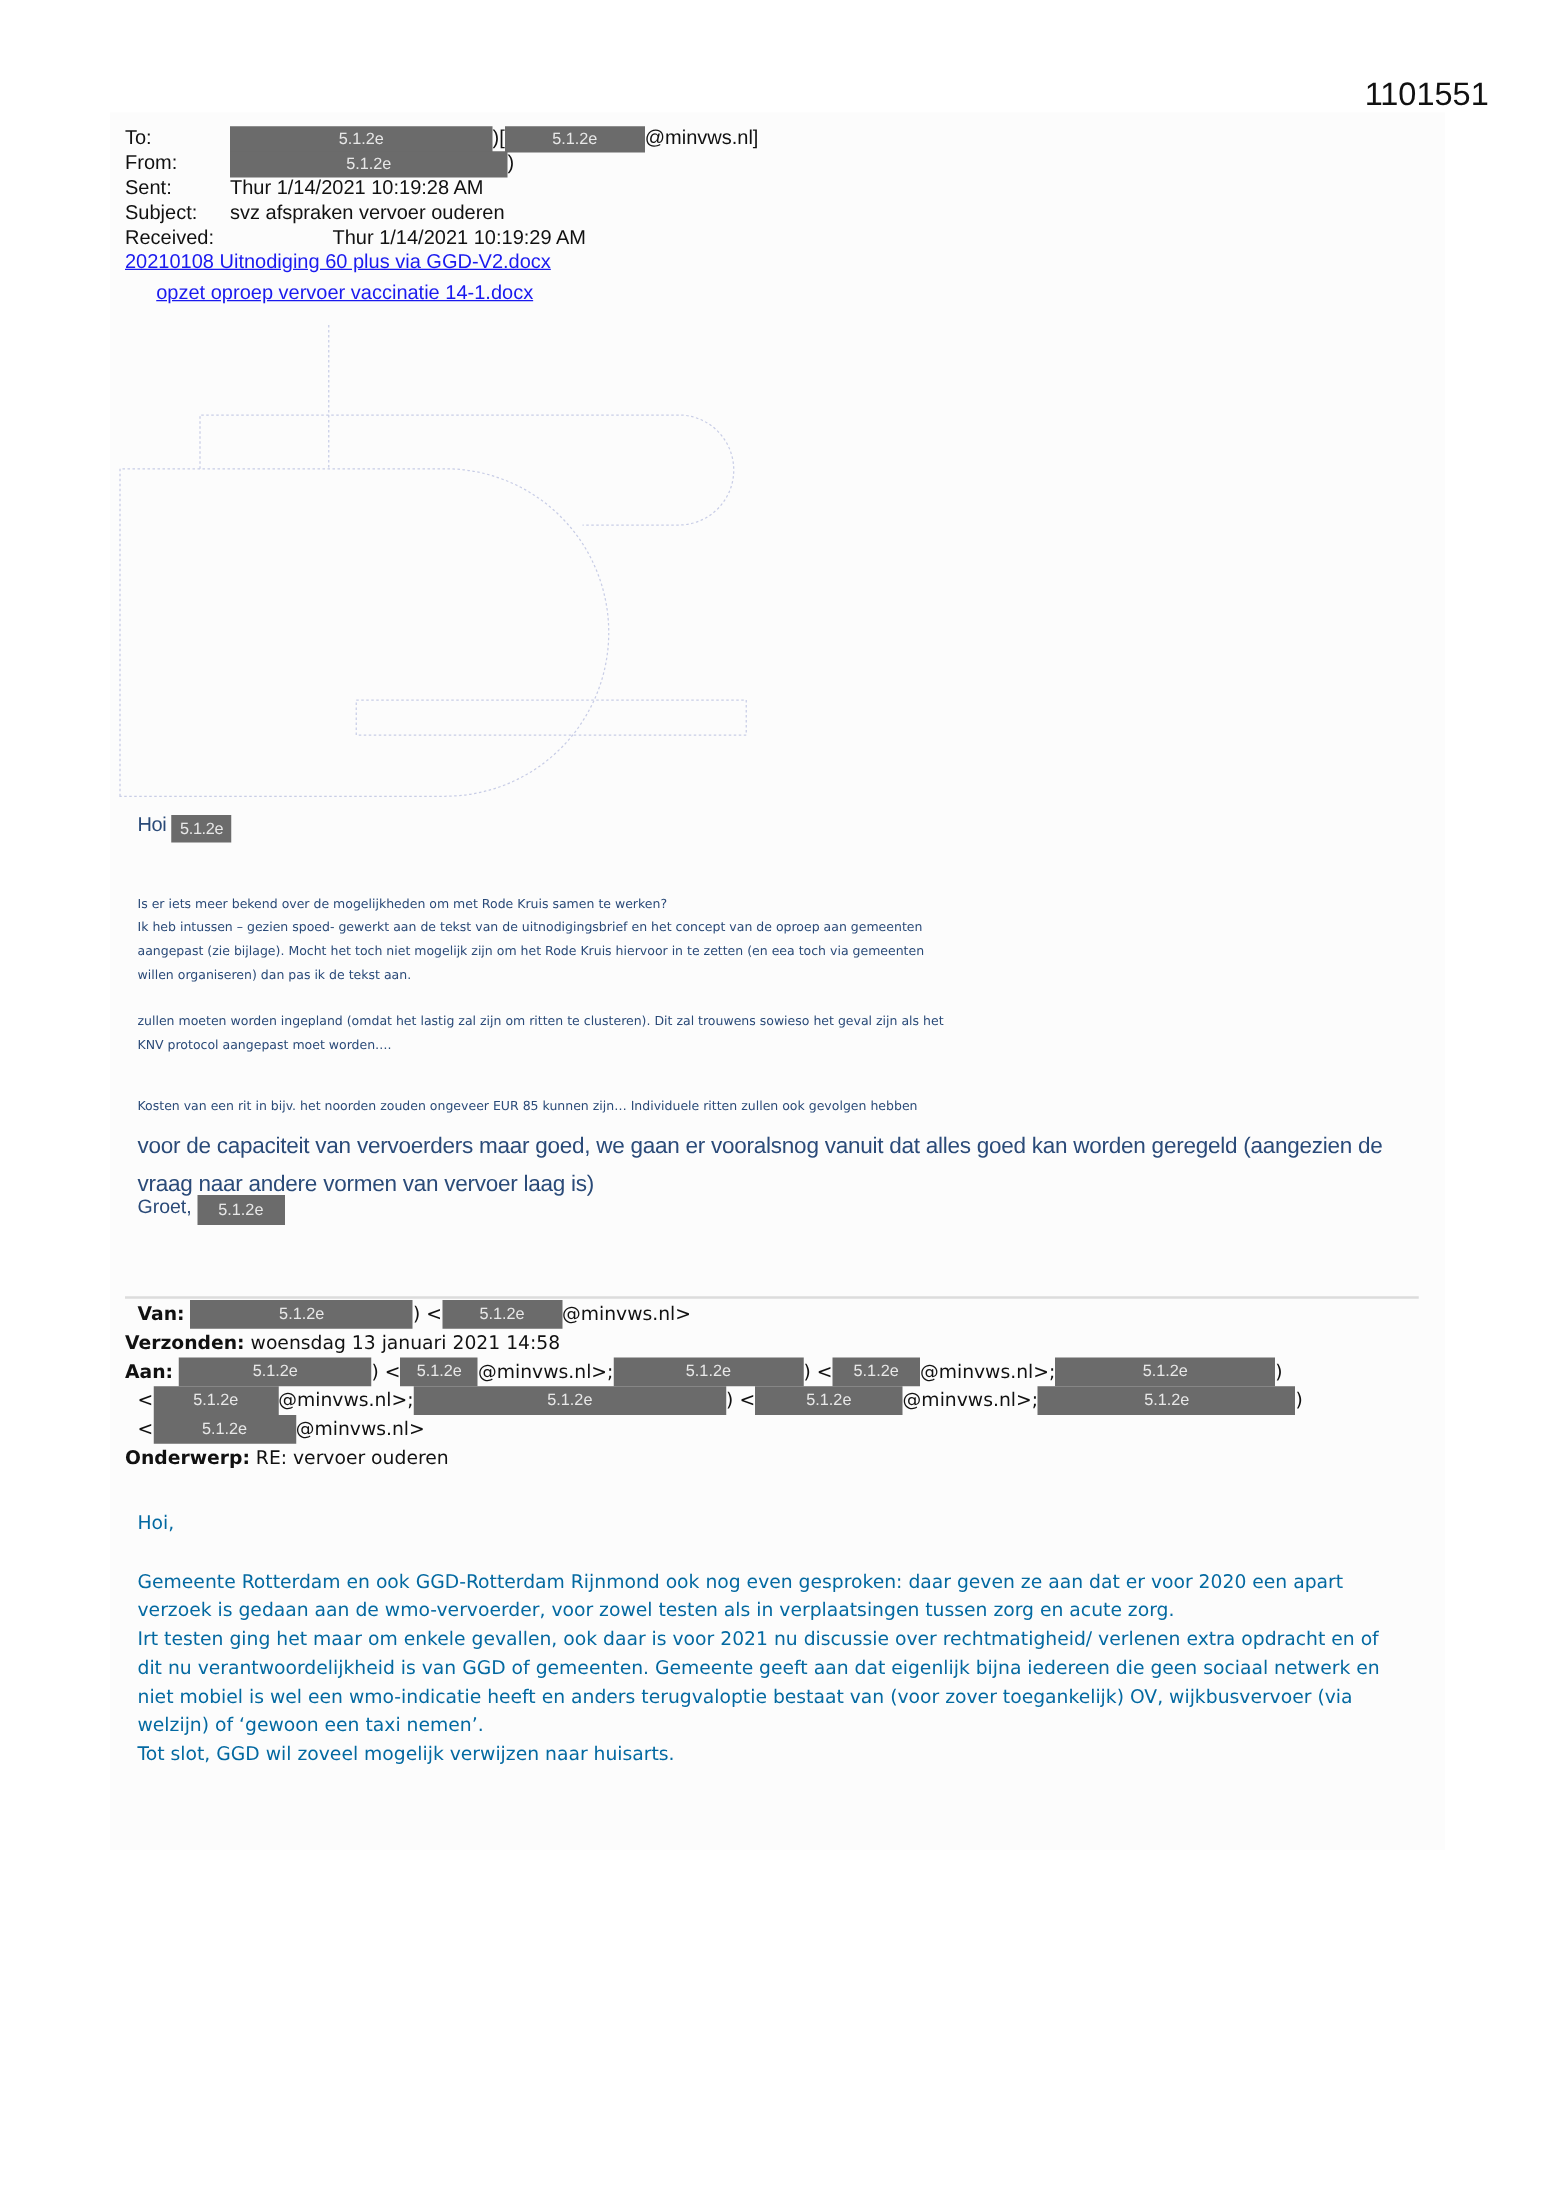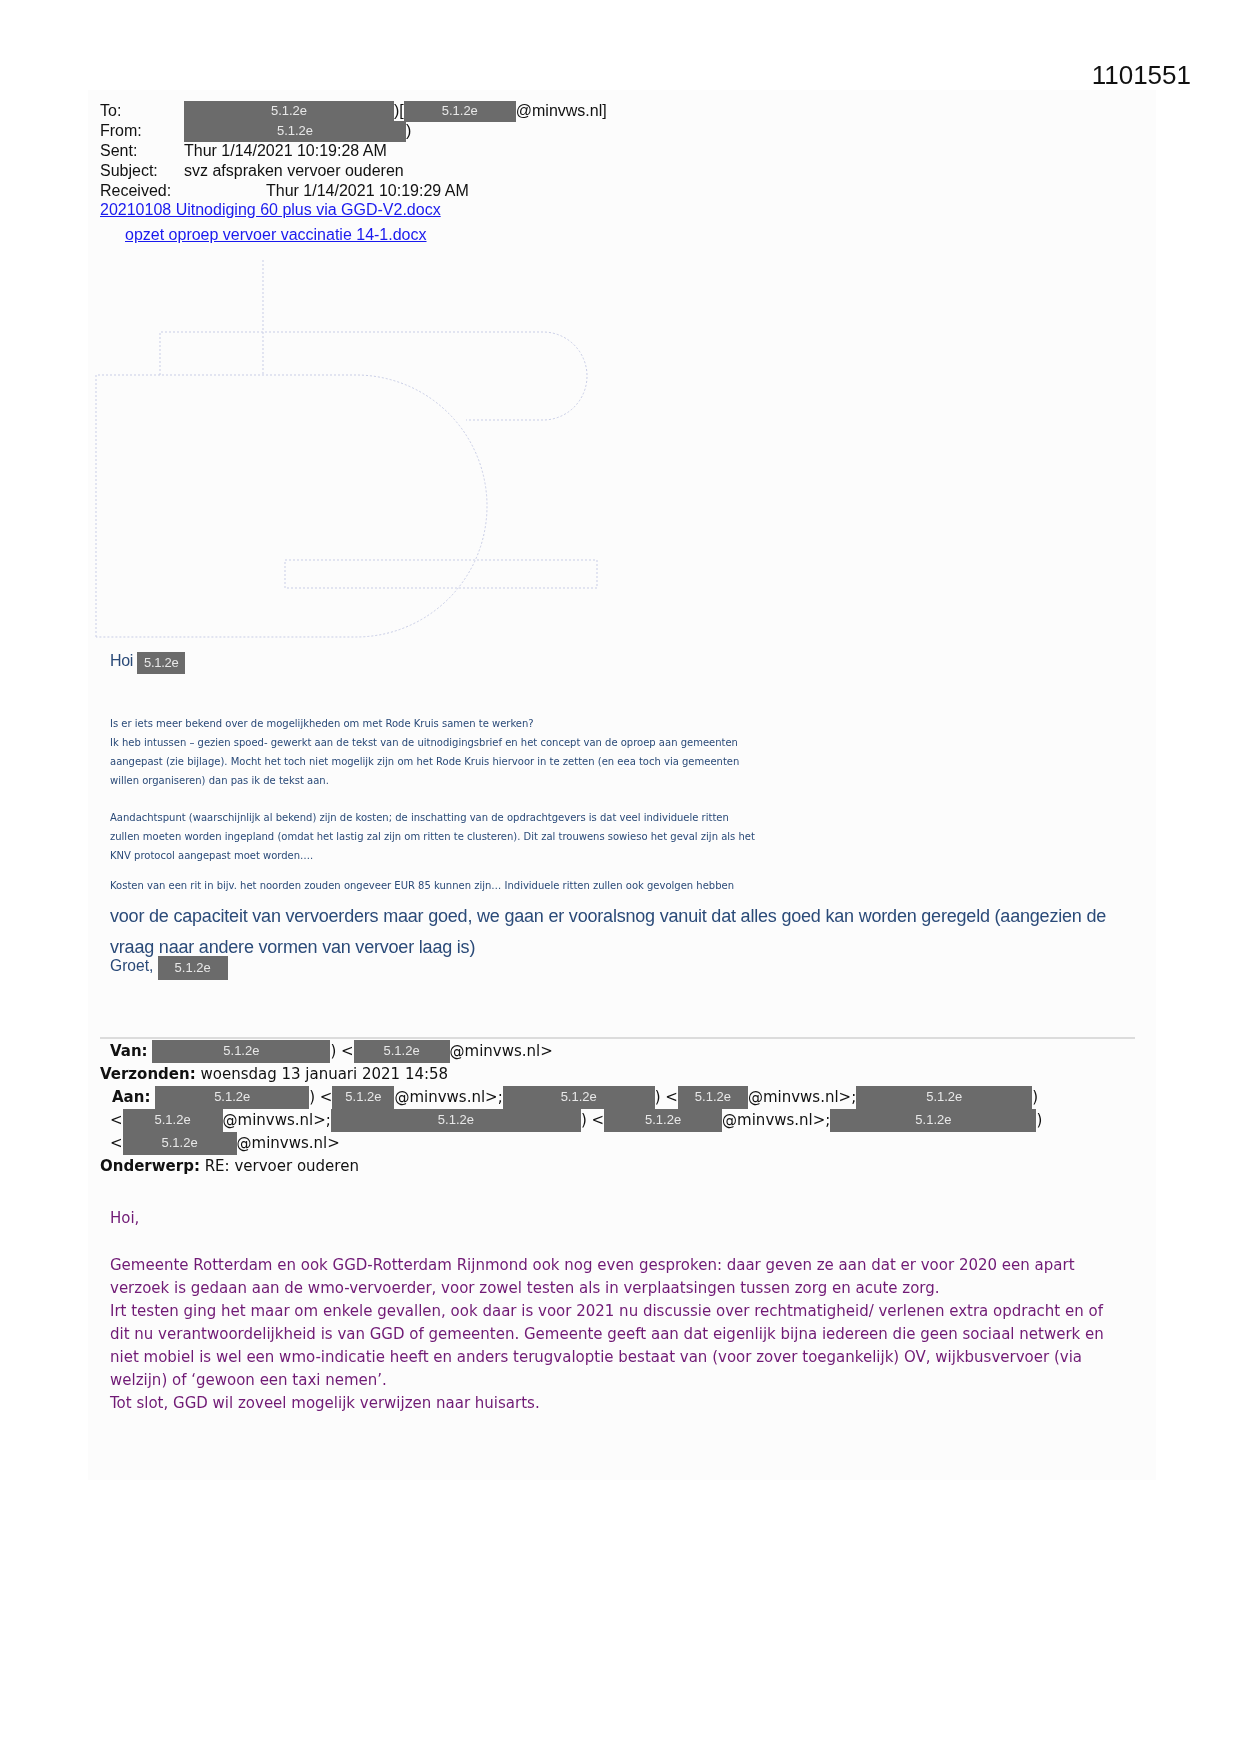--- a/index.html
+++ b/index.html
@@ -9,21 +9,21 @@
   .hdr { position:absolute; left:100px; font-size:16px; color:#111; line-height:20px; white-space:nowrap; }
   .lbl { display:inline-block; width:84px; font-weight:normal; }
   .redact { display:inline-block; background:#6b6b6b; color:#e8e8e8; font-size:13px; text-align:center; vertical-align:top; line-height:20px; height:21px; font-family:"Liberation Sans", sans-serif; }
   .link { position:absolute; left:100px; font-size:16px; color:#1a1aee; text-decoration:underline; white-space:nowrap; }
   .ghost { position:absolute; left:88px; top:260px; }
   .body1 { position:absolute; left:110px; font-family:"DejaVu Sans", sans-serif; font-size:10px; color:#2a4a78; line-height:19px; white-space:nowrap; }
   .body1n { font-family:"Liberation Sans", sans-serif; font-size:16.6px; color:#2a4a78; position:absolute; left:110px; white-space:nowrap; letter-spacing:-0.3px; }
   .divider { position:absolute; left:100px; top:1037px; width:1035px; height:2px; background:#dcdcdc; }
   .fwd { position:absolute; font-family:"DejaVu Sans", sans-serif; font-size:15px; color:#111; white-space:nowrap; line-height:22px; }
   .fwd b { font-weight:bold; }
-  .body2 { position:absolute; left:110px; font-family:"DejaVu Sans", sans-serif; font-size:15px; color:#701a75; line-height:23px; white-space:nowrap; }
+  .body2 { position:absolute; left:110px; font-family:"DejaVu Sans", sans-serif; font-size:15px; color:#0369a1; line-height:23px; white-space:nowrap; }
   .r-inline { display:inline-block; background:#6b6b6b; color:#e8e8e8; font-family:"Liberation Sans", sans-serif; font-size:13px; text-align:center; height:23px; line-height:22px; vertical-align:middle; }
 </style>
 </head>
 <body>
 
 <div class="doc-id">1101551</div>
 
 <div class="panel"></div>
 
 <div class="hdr" style="top:101px;">
@@ -59,21 +59,20 @@
 </div>
 
 <div class="body1" style="top:714px;">
   <div>Is er iets meer bekend over de mogelijkheden om met Rode Kruis samen te werken?</div>
   <div>Ik heb intussen – gezien spoed- gewerkt aan de tekst van de uitnodigingsbrief en het concept van de oproep aan gemeenten</div>
   <div>aangepast (zie bijlage). Mocht het toch niet mogelijk zijn om het Rode Kruis hiervoor in te zetten (en eea toch via gemeenten</div>
   <div>willen organiseren) dan pas ik de tekst aan.</div>
 </div>
 
 <div class="body1" style="top:808px;">
-  <div>Aandachtspunt (waarschijnlijk al bekend) zijn de kosten; de inschatting van de opdrachtgevers is dat veel individuele ritten</div>
   <div>zullen moeten worden ingepland (omdat het lastig zal zijn om ritten te clusteren). Dit zal trouwens sowieso het geval zijn als het</div>
   <div>KNV protocol aangepast moet worden….</div>
 </div>
 
 <div class="body1" style="top:876px;">Kosten van een rit in bijv. het noorden zouden ongeveer EUR 85 kunnen zijn… Individuele ritten zullen ook gevolgen hebben</div>
 
 <div class="body1" style="top:907px; font-family:'Liberation Sans',sans-serif; font-size:18px; letter-spacing:-0.2px;">
   <div>voor de capaciteit van vervoerders maar goed, we gaan er vooralsnog vanuit dat alles goed kan worden geregeld (aangezien de</div>
   <div style="margin-top:12px;">vraag naar andere vormen van vervoer laag is)</div>
 </div>
@@ -86,21 +85,21 @@
 <div class="divider"></div>
 
 <div class="fwd" style="left:110px; top:1040px;">
   <b>Van:</b>
   <span class="r-inline" style="width:178px;">5.1.2e</span><span>) &lt;</span><span class="r-inline" style="width:96px;">5.1.2e</span><span>@minvws.nl&gt;</span>
 </div>
 <div class="fwd" style="left:100px; top:1063px;">
   <b>Verzonden:</b>
   <span>woensdag 13 januari 2021 14:58</span>
 </div>
-<div class="fwd" style="left:100px; top:1086px;margin-left:12px;">
+<div class="fwd" style="left:100px; top:1086px;">
   <b>Aan:</b>
   <span class="r-inline" style="width:154px;">5.1.2e</span><span>) &lt;</span><span class="r-inline" style="width:62px;">5.1.2e</span><span>@minvws.nl&gt;;</span><span class="r-inline" style="width:152px;">5.1.2e</span><span>) &lt;</span><span class="r-inline" style="width:70px;">5.1.2e</span><span>@minvws.nl&gt;;</span><span class="r-inline" style="width:176px;">5.1.2e</span><span>)</span>
 </div>
 <div class="fwd" style="left:110px; top:1109px;">
   <span>&lt;</span><span class="r-inline" style="width:100px;">5.1.2e</span><span>@minvws.nl&gt;;</span><span class="r-inline" style="width:250px;">5.1.2e</span><span>) &lt;</span><span class="r-inline" style="width:118px;">5.1.2e</span><span>@minvws.nl&gt;;</span><span class="r-inline" style="width:206px;">5.1.2e</span><span>)</span>
 </div>
 <div class="fwd" style="left:110px; top:1132px;">
   <span>&lt;</span><span class="r-inline" style="width:114px;">5.1.2e</span><span>@minvws.nl&gt;</span>
 </div>
 <div class="fwd" style="left:100px; top:1155px;">

